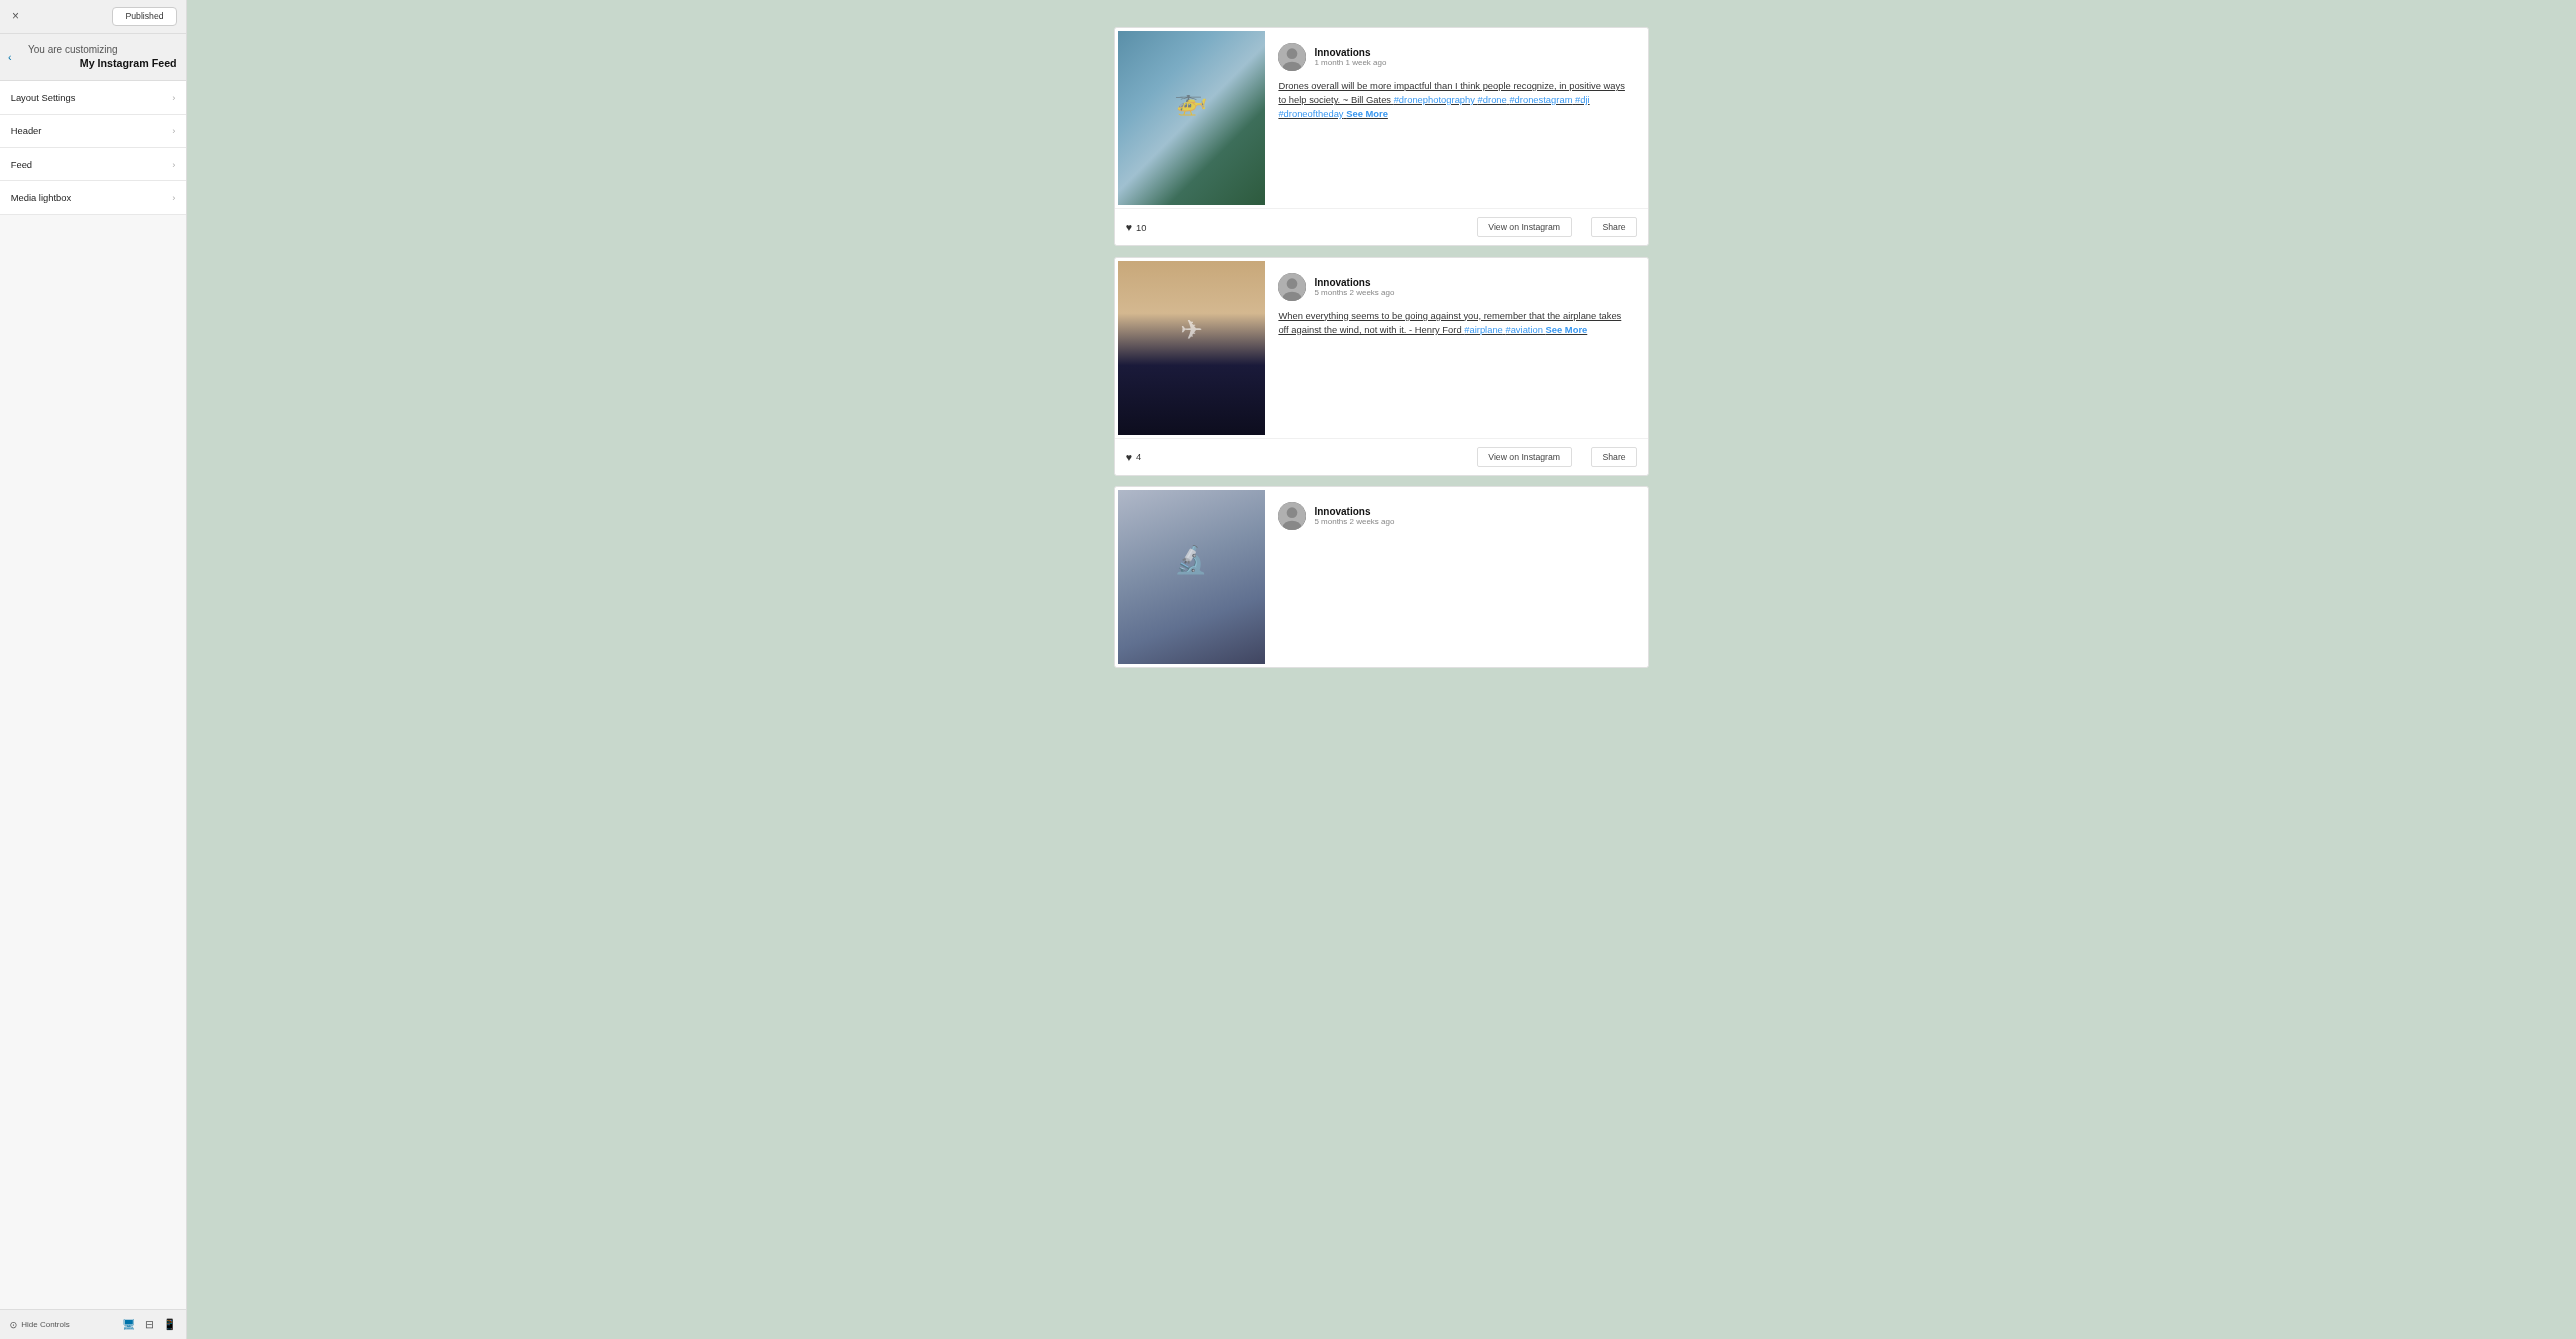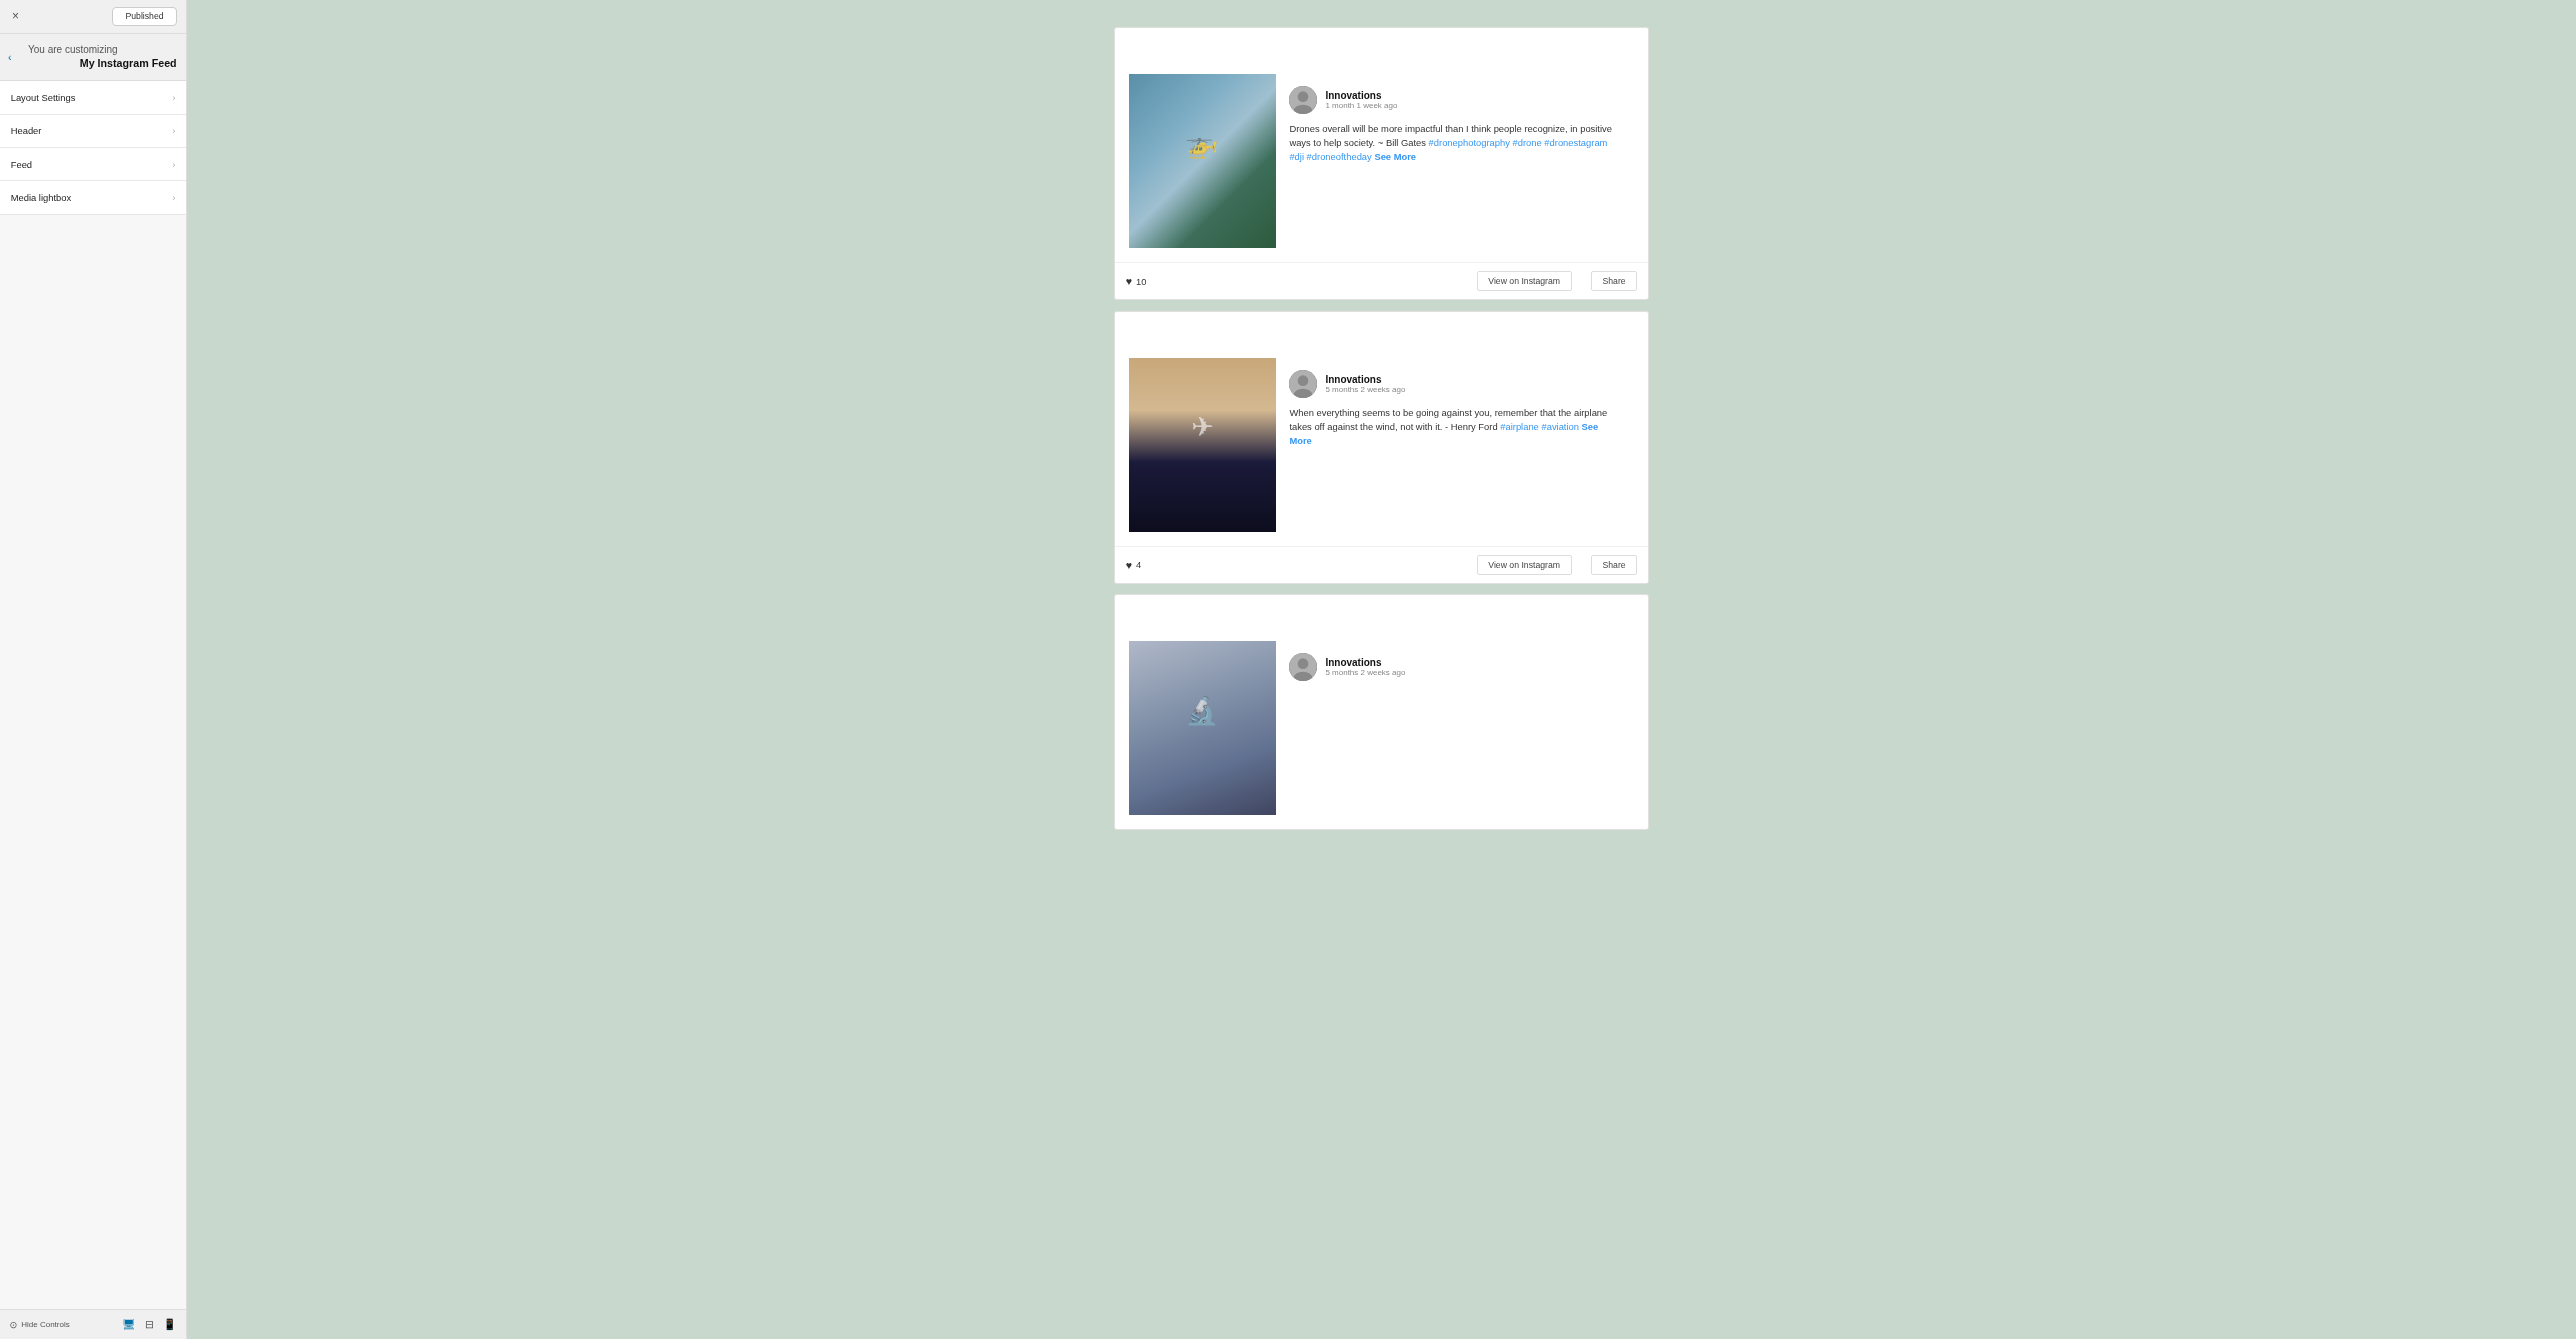--- a/index.html
+++ b/index.html
@@ -154,22 +154,21 @@
 
     .post-card {
       background: white;
       border: 0.7px solid #e0e0e0;
       border-radius: 2.7px;
       overflow: hidden;
     }
 
     .post-body {
       display: flex;
-      padding: 14px;
-      margin-top: 32px;
+      padding: 3px;
     }
 
     .post-image {
       width: 147px;
       min-width: 147px;
       background: #aaa;
       overflow: hidden;
     }
 
     .post-image-placeholder {
@@ -259,20 +258,21 @@
 
     .post-time {
       font-size: 8px;
       color: #888;
     }
 
     .post-text {
       font-size: 9.4px;
       color: #333;
       line-height: 1.5;
+      text-decoration: underline;
     }
 
     .post-text a, .hashtag {
       color: #3897f0;
       text-decoration: none;
     }
 
     .see-more {
       color: #3897f0;
       font-weight: 700;

